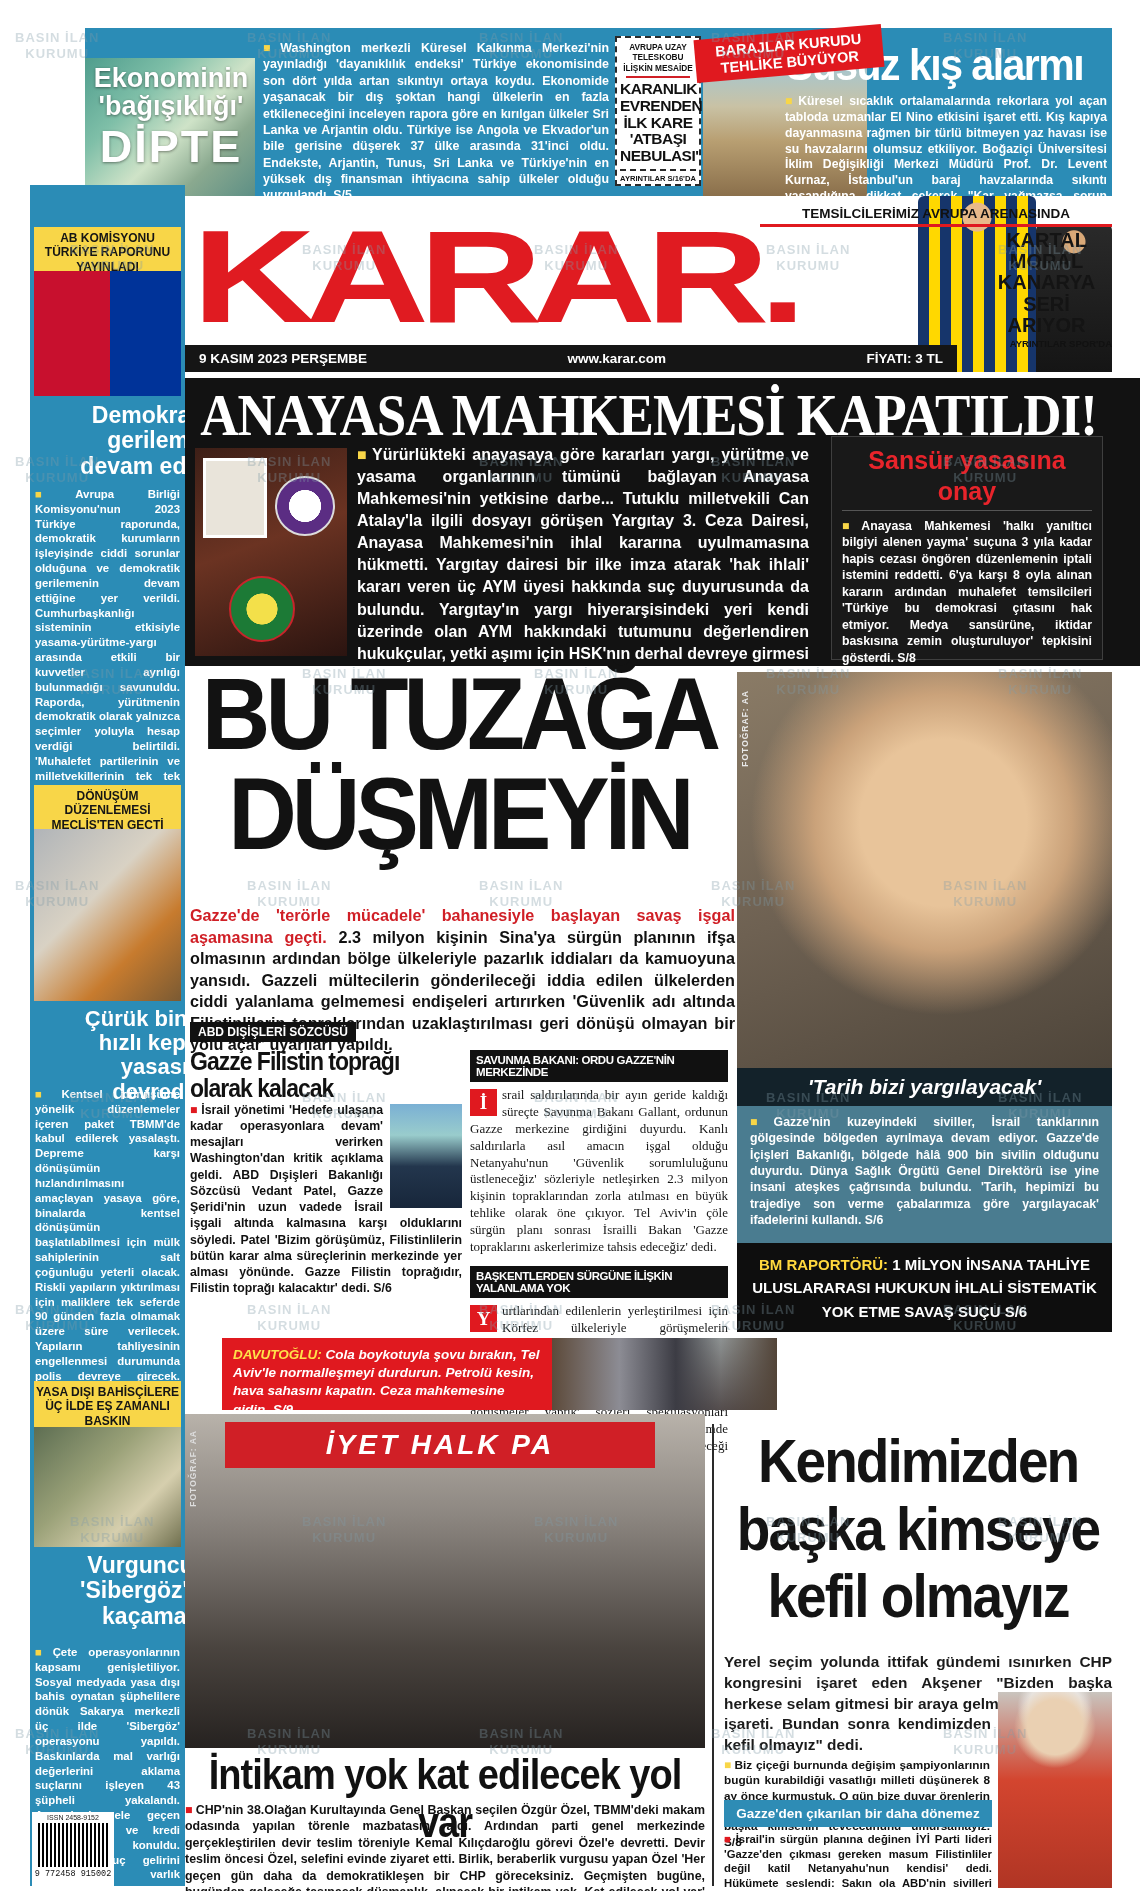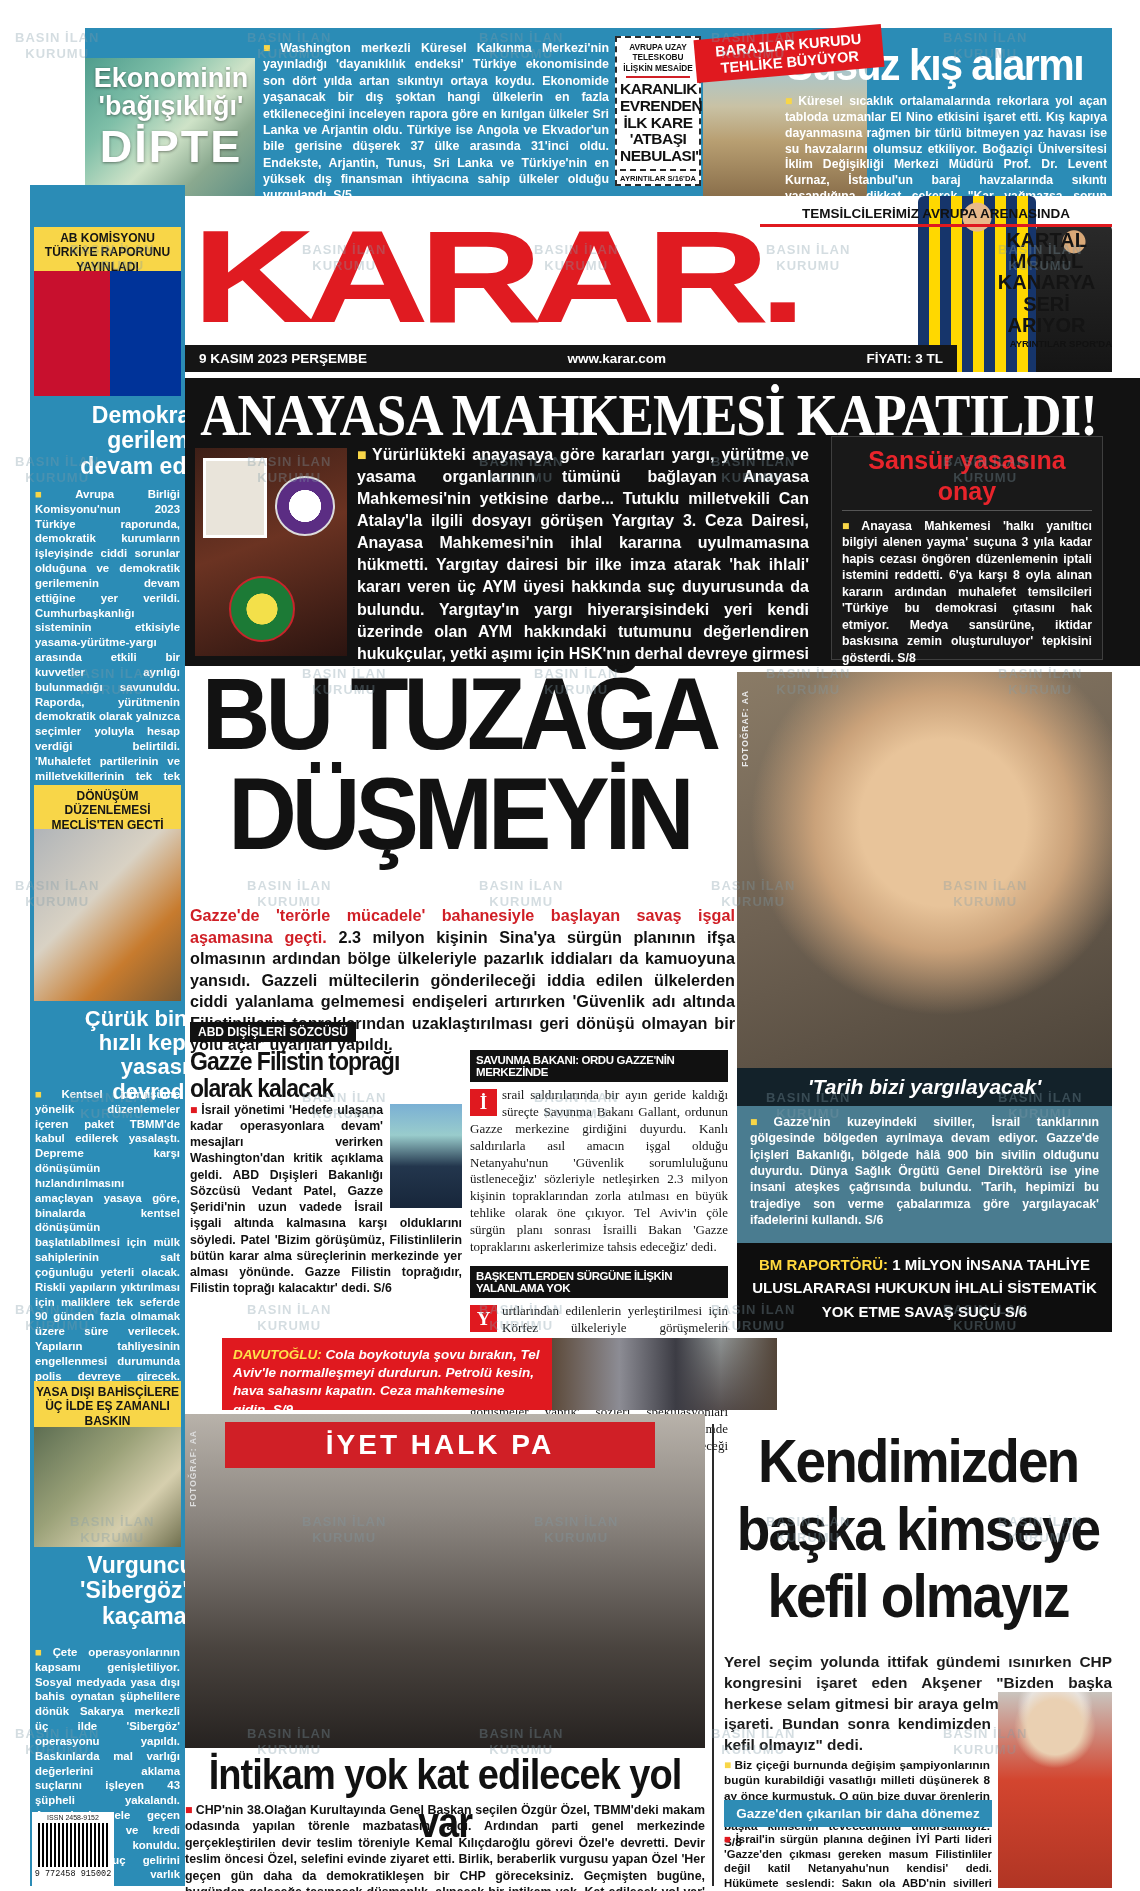--- a/index.html
+++ b/index.html
@@ -125,21 +125,21 @@
      line-height:1.35;padding:8px 11px;box-sizing:border-box;}
   .q-label{color:#ffe24a;}
   .dav{left:222px;top:1338px;width:330px;height:72px;}
   .dav-photo{left:552px;top:1338px;width:225px;height:72px;
      background:linear-gradient(90deg,#5d4a3a 0%,#8c8c94 30%,#3c3c44 55%,#77606050 75%,#524438 100%),
      linear-gradient(180deg,#9aa 0%,#444 100%);}
   .kar{left:777px;top:1338px;width:335px;height:72px;}
   .bigphoto{left:185px;top:1414px;width:520px;height:334px;
      background:linear-gradient(180deg,#b8b2aa 0%,#8d8781 30%,#4a443f 70%,#262220 100%);}
   .banner{position:absolute;left:40px;top:8px;width:430px;height:46px;background:#d01f26;color:#fff;
-     font-weight:900;font-size:28px;letter-spacing:3px;text-align:center;line-height:46px;overflow:hidden;}
+     font-weight:900;font-size:28px;letter-spacing:3px;text-align:center;line-height:46px;overflow:hidden;font-style:italic;}
   .intikam-h{left:185px;top:1752px;width:520px;font-size:38px;font-weight:900;letter-spacing:-1px;
      text-align:center;color:#111;transform:scaleY(1.1);transform-origin:top;}
   .intikam-b{left:185px;top:1802px;width:520px;font-size:12.4px;font-weight:bold;line-height:1.32;
      text-align:justify;color:#111;}
   .vdiv{left:712px;top:1424px;width:2px;height:462px;background:#2a2a2a;}
   .kefil-h{left:724px;top:1428px;width:388px;font-size:55px;font-weight:900;line-height:1.12;
      letter-spacing:-2px;text-align:center;color:#141414;transform:scaleY(1.1);transform-origin:top;}
   .kefil-l{left:724px;top:1652px;width:388px;font-size:15.4px;font-weight:bold;line-height:1.35;
      text-align:justify;color:#1b1b1b;}
   .kefil-b{left:724px;top:1758px;width:266px;font-size:11.8px;font-weight:bold;line-height:1.3;

